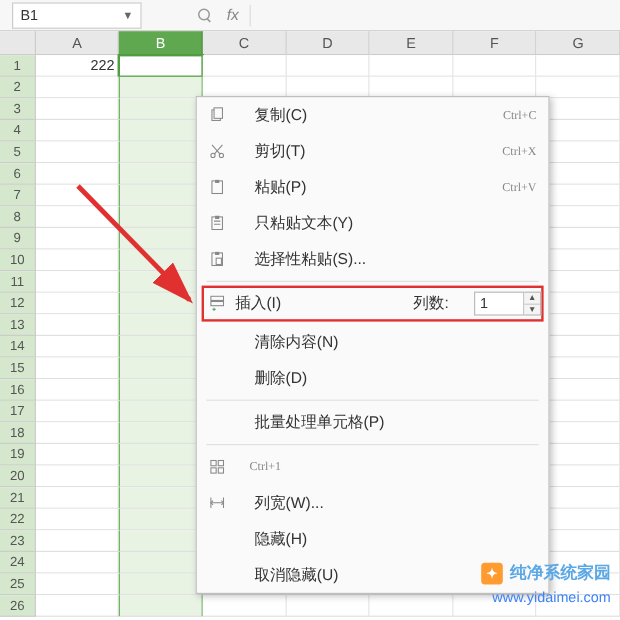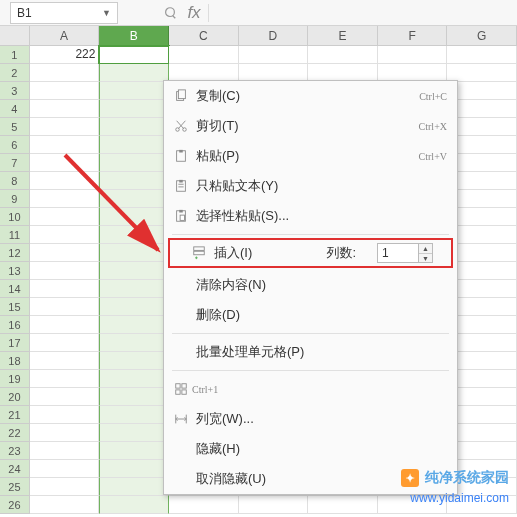--- a/index.html
+++ b/index.html
@@ -8,21 +8,21 @@
   .formula-bar {
     height: 26px; display: flex; align-items: center; border-bottom: 1px solid #d4d4d4;
     background: #f7f7f7;
   }
   .cell-ref-box {
     width: 108px; height: 22px; background: #fff; border: 1px solid #ccc; margin: 2px 0 2px 10px;
     display: flex; align-items: center; padding: 0 6px; font-size: 12px;
   }
   .cell-ref-box .dd { margin-left: auto; font-size: 9px; color: #666; }
   .fb-btn { width: 24px; display: flex; align-items: center; justify-content: center; color: #888; }
-  .fb-btn.fx { font-style: italic; font-family: "Times New Roman", serif; font-size: 17px; }
+  .fb-btn.fx { font-style: italic; font-family: "Times New Roman", serif; font-size: 13px; }
   .fb-sep { width: 1px; height: 18px; background: #ddd; margin: 0 2px; }
   .fb-gap { flex: 0 0 40px; }
 
   .sheet { position: relative; }
   .col-headers { display: flex; height: 20px; }
   .corner { width: 30px; background: #e8e8e8; border-right: 1px solid #ccc; border-bottom: 1px solid #ccc; }
   .col-h {
     width: 70px; background: #e8e8e8; border-right: 1px solid #ccc; border-bottom: 1px solid #ccc;
     display: flex; align-items: center; justify-content: center; font-size: 12px; color: #555;
   }
@@ -48,29 +48,29 @@
   }
 
   
   .ctx {
     position: absolute; left: 163px; top: 80px; width: 295px;
     background: #fafafa; border: 1px solid #bfbfbf; box-shadow: 2px 2px 6px rgba(0,0,0,.25);
     z-index: 10;
   }
   .ctx .item {
     display: flex; align-items: center; height: 30px; padding: 0 10px 0 6px;
-    font-size: 13px; color: #333;
+    font-size: 13px; color: #333; gap: 16px;
   }
   .ctx .ic { width: 22px; display: flex; align-items: center; justify-content: center; color: #7a7a7a; }
   .ctx .lbl { flex: 1; padding-left: 4px; }
   .ctx .sc { color: #888; font-size: 10px; font-family: Liberation Serif, serif; }
   .ctx .sep { height: 1px; background: #e0e0e0; margin: 3px 8px; }
 
   .ctx .insert-row {
-    display: flex; align-items: center; height: 30px; padding: 0 18px;
+    display: flex; align-items: center; height: 30px; padding: 0 0;
     border: 2px solid #e03030; margin: 2px 4px; font-size: 13px;
   }
   .ctx .insert-row .ic { width: 22px; color: #7a7a7a; display:flex;justify-content:center; }
   .ctx .insert-row .lbl { padding-left: 4px; }
   .ctx .insert-row .spacer { flex: 1; }
   .ctx .count-label { margin-right: 21px; }
   .ctx .count-box {
     width: 42px; height: 20px; border: 1px solid #bbb; background: #fff;
     display: flex; align-items: center; padding: 0 4px; font-size: 12px;
   }

